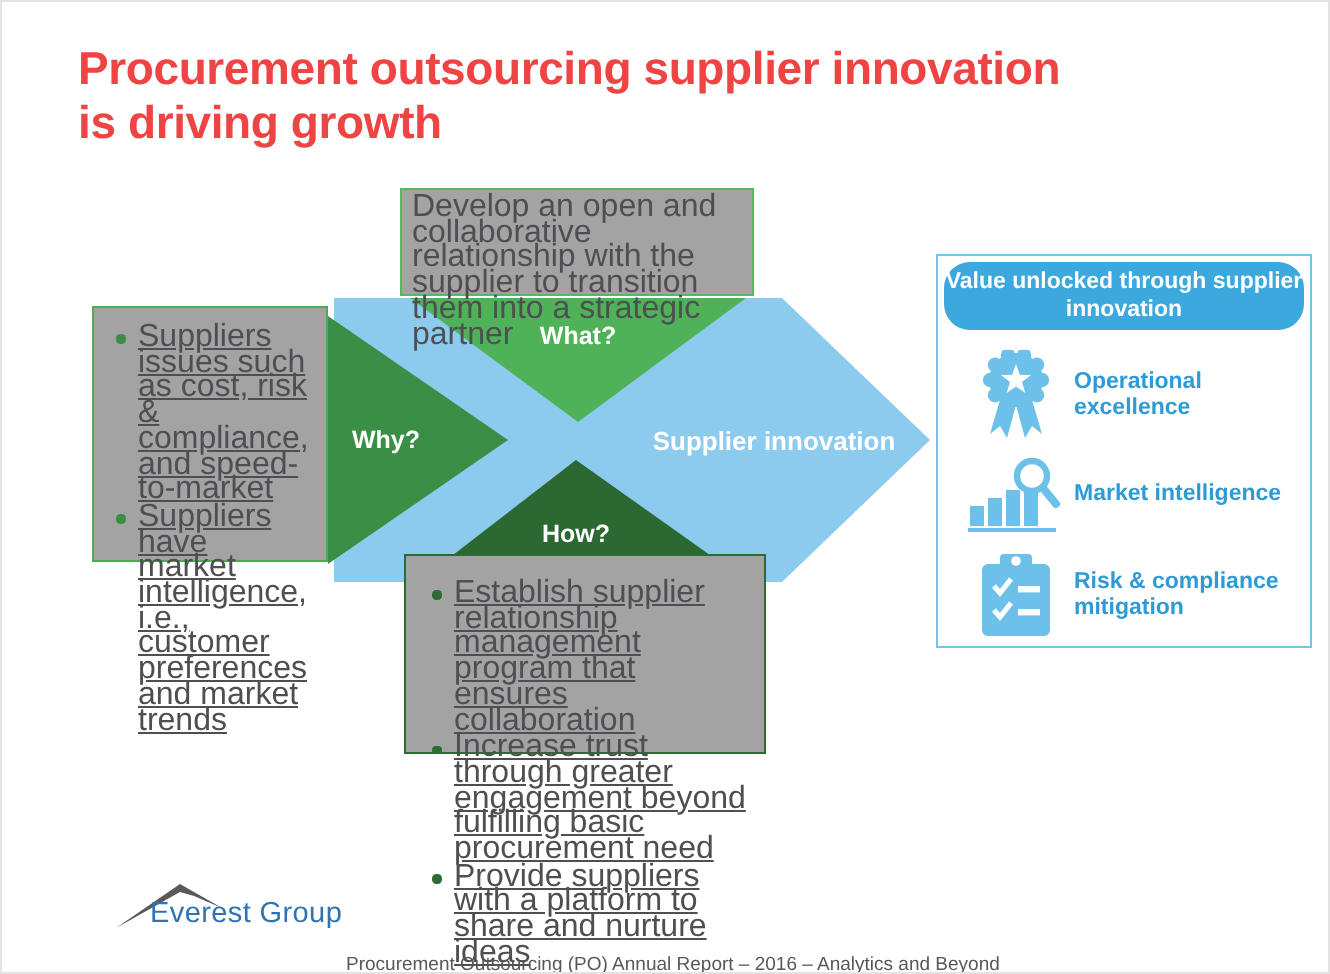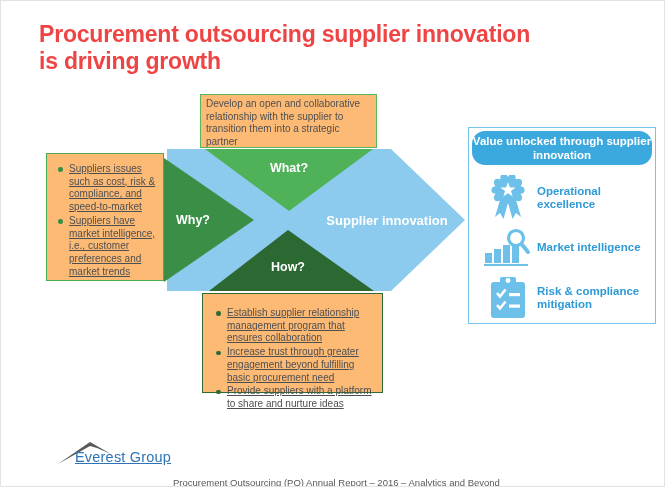--- a/index.html
+++ b/index.html
@@ -17,26 +17,26 @@
   .shape-label {
     position:absolute; color:#ffffff; font-weight:bold;
     font-size:12.5px; text-align:center;
   }
   .why-label   { left:160px; top:212px; width:64px; }
   .what-label  { left:251px; top:160px; width:74px; }
   .how-label   { left:250px; top:259px; width:74px; }
   .arrow-label { left:306px; top:212px; width:160px; font-size:13px; }
 
   .note {
-    position:absolute; background:#fdba74; box-sizing:border-box;
-    font-size:10px; line-height:12.7px; color:#4e4f52;
+    position:absolute; background:#a3a3a3; box-sizing:border-box;
+    font-size:16px; line-height:12.7px; color:#4e4f52;
   }
   .top-note    { left:199px; top:93px;  width:177px; height:54px;  border:1px solid #57b85c; padding:3px 5px; }
   .left-note   { left:45px;  top:152px; width:118px; height:128px; border:1px solid #4aab51; padding:5px 3px 0 4px; }
-  .bottom-note { left:201px; top:292px; width:181px; height:100px; border:1px solid #2d6a34; padding:9px 3px 0 6px; }
+  .bottom-note { left:201px; top:276px; width:181px; height:100px; border:1px solid #2d6a34; padding:9px 3px 0 6px; }
 
   .note ul { margin:4px; padding:0; list-style:none;text-decoration:underline; }
   .note li { position:relative; padding-left:14px; margin:0 0 1px 0; }
   .note li::before {
     content:""; position:absolute; left:3px; top:4.4px;
     width:4.5px; height:4.5px; border-radius:50%;
   }
   .left-note   li::before { background:#3b8e46; }
   .bottom-note li::before { background:#2d6a34; }
 
@@ -56,21 +56,21 @@
   }
   .pi-1 { top:46px; } .pi-2 { top:96px; } .pi-3 { top:145px; height:50px; }
   .panel-icon { width:58px; display:flex; justify-content:center; flex:0 0 58px; }
   .panel-label {
     color:#2e9ad6; font-weight:bold; font-size:11.5px; line-height:13.5px;
   }
 
   .footer-logo-mark { position:absolute; left:56px; top:436px; }
   .footer-logo-text {
     position:absolute; left:74px; top:448px;
-    color:#2e74b5; font-size:14.5px; letter-spacing:0.2px;text-decoration:underline;
+    color:#2e74b5; font-size:14.5px; letter-spacing:0.2px;
   }
   .footer-report-text {
     position:absolute; left:152px; top:476px;
     color:#57585a; font-size:9.5px;margin-left:20px;
   }
 </style>
 </head>
 <body>
 
 <div class="slide">

